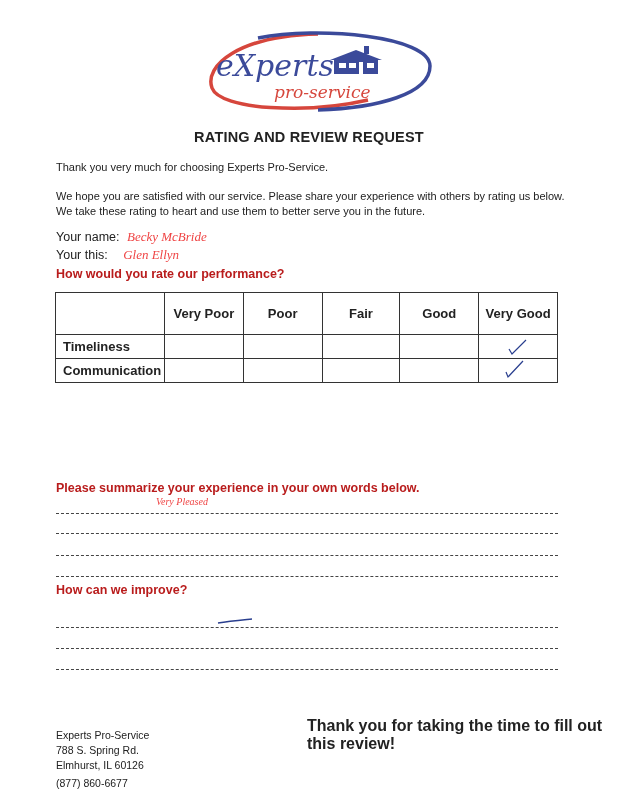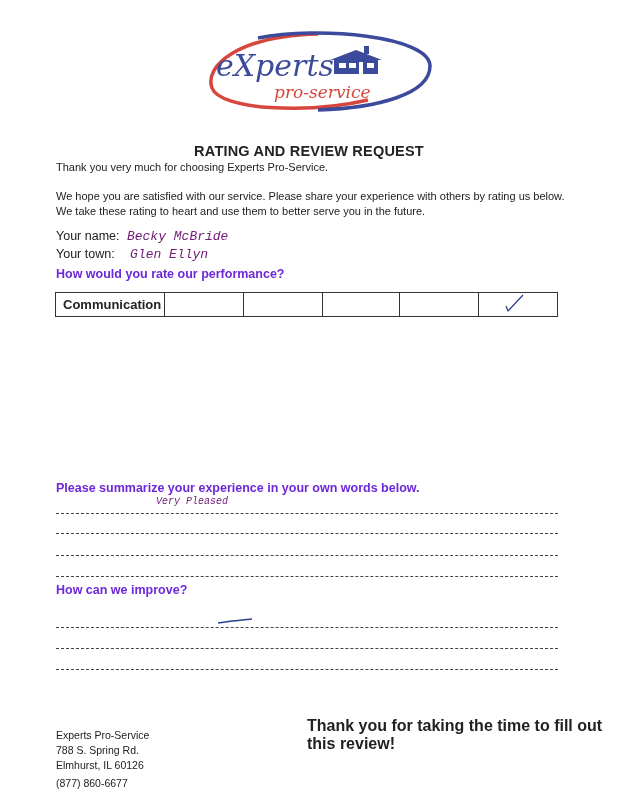--- a/index.html
+++ b/index.html
@@ -1,25 +1,25 @@
 <!DOCTYPE html>
 <html><head>
 <meta charset="utf-8">
 <style>
   html, body { margin: 0; padding: 0; background: #ffffff; }
   body { width: 618px; height: 800px; position: relative; overflow: hidden;
          font-family: "Liberation Sans", "DejaVu Sans", sans-serif; color: #222; }
   .abs { position: absolute; }
   .logo { left: 198px; top: 28px; width: 240px; height: 86px; }
-  .title { left: 0; width: 618px; top: 143px; text-align: center; font-weight: bold;
+  .title { left: 0; width: 618px; top: 129px; text-align: center; font-weight: bold;
            font-size: 14.5px; letter-spacing: 0.2px; color: #222; }
   .para { left: 56px; font-size: 11px; color: #222; line-height: 15.5px; }
   .label { left: 56px; font-size: 12.5px; color: #222; }
-  .hand { font-family: Liberation Mono, monospace; font-style: italic; color: #701a75; }
-  .question { left: 56px; font-size: 12.5px; font-weight: bold; color: #6d28d9; }
+  .hand { font-family: Liberation Serif, serif; font-style: italic; color: #ef4444; }
+  .question { left: 56px; font-size: 12.5px; font-weight: bold; color: #b91c1c; }
   table.rating { position: absolute; left: 55px; top: 292px; border-collapse: collapse;
                  width: 503px; }
   table.rating td, table.rating th { border: 1.3px solid #333; padding: 0; }
   table.rating th { height: 41px; font-size: 13px; font-weight: bold; text-align: center; color: #222; }
   table.rating td { height: 23px; }
   table.rating td.rowlabel { font-size: 13px; font-weight: bold; padding-left: 7px; color: #222; }
   .check { display: block; width: 100%; height: 100%; position: relative; }
   .dashline { left: 56px; width: 502px; height: 0; border-top: 1px dashed #444; }
   .footer-addr { left: 56px; font-size: 10.5px; line-height: 15px; color: #222; margin-top: 35px; }
   .footer-thanks { left: 307px; top: 717px; font-size: 16px; font-weight: bold; color: #222; }
@@ -52,36 +52,56 @@
 
 <div class="abs para" style="top:160px;">Thank you very much for choosing Experts Pro-Service.</div>
 <div class="abs para" style="top:189px;">We hope you are satisfied with our service. Please share your experience with others by rating us below.</div>
 <div class="abs para" style="top:204px;text-align:center;">We take these rating to heart and use them to better serve you in the future.</div>
 
 <div class="abs label" style="top:229px;">
   <span>Your name:</span>
   <span class="hand" style="font-size:13px; margin-left:4px;">Becky McBride</span>
 </div>
 <div class="abs label" style="top:247px;">
-  <span>Your town:</span>
+  <span>Your this:</span>
   <span class="hand" style="font-size:13px; margin-left:12px;">Glen Ellyn</span>
 </div>
 
 <div class="abs question" style="top:267px;">How would you rate our performance?</div>
 
 <table class="rating">
   <colgroup>
     <col style="width:109px">
       <col style="width:79px">
       <col style="width:79px">
       <col style="width:78px">
       <col style="width:79px">
       <col style="width:79px">
   </colgroup>
   <tbody>
+      <tr>
+    <th></th>
+    <th>Very Poor</th>
+    <th>Poor</th>
+    <th>Fair</th>
+    <th>Good</th>
+    <th>Very Good</th>
+  </tr>
+  <tr>
+    <td class="rowlabel">Timeliness</td>
+    <td></td>
+    <td></td>
+    <td></td>
+    <td></td>
+    <td>
+          <svg class="check" width="79" height="23">
+            <path d="M30 14 L33 19 L47 5" fill="none" stroke="#2a3f8f" stroke-width="1.2"></path>
+          </svg>
+        </td>
+  </tr>
   <tr>
     <td class="rowlabel">Communication</td>
     <td></td>
     <td></td>
     <td></td>
     <td></td>
     <td>
           <svg class="check" width="79" height="23">
             <path d="M27 13 L29 18 L44 2" fill="none" stroke="#2a3f8f" stroke-width="1.2"></path>
           </svg>

